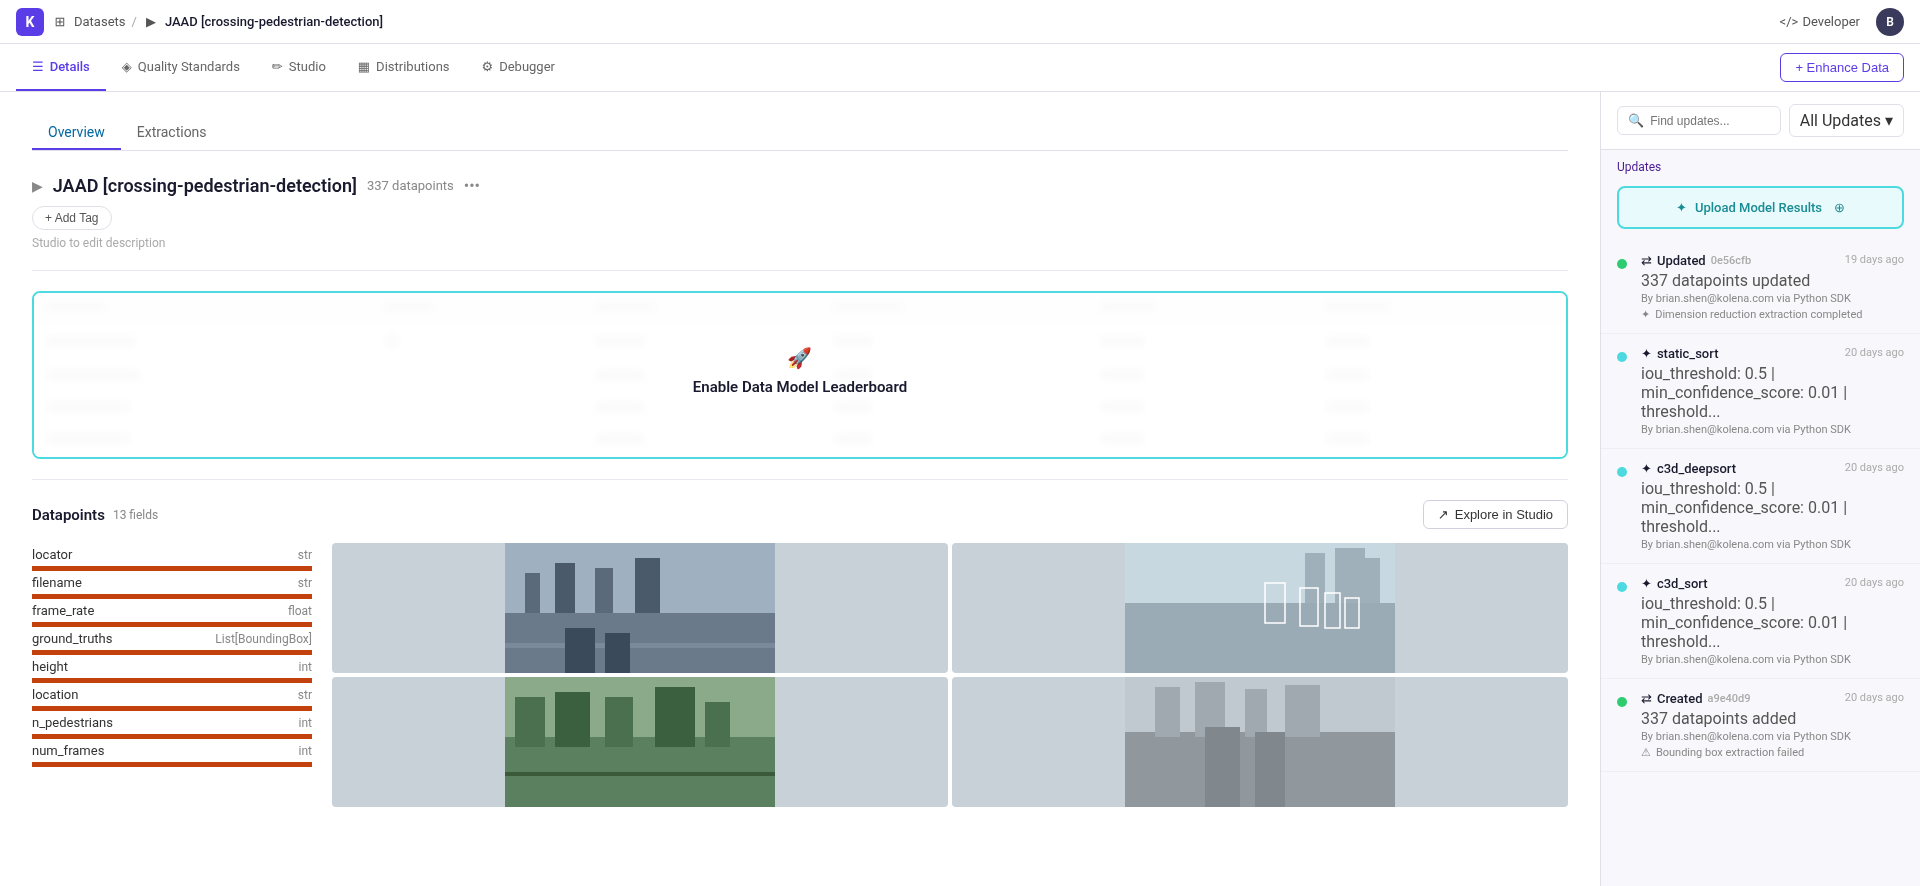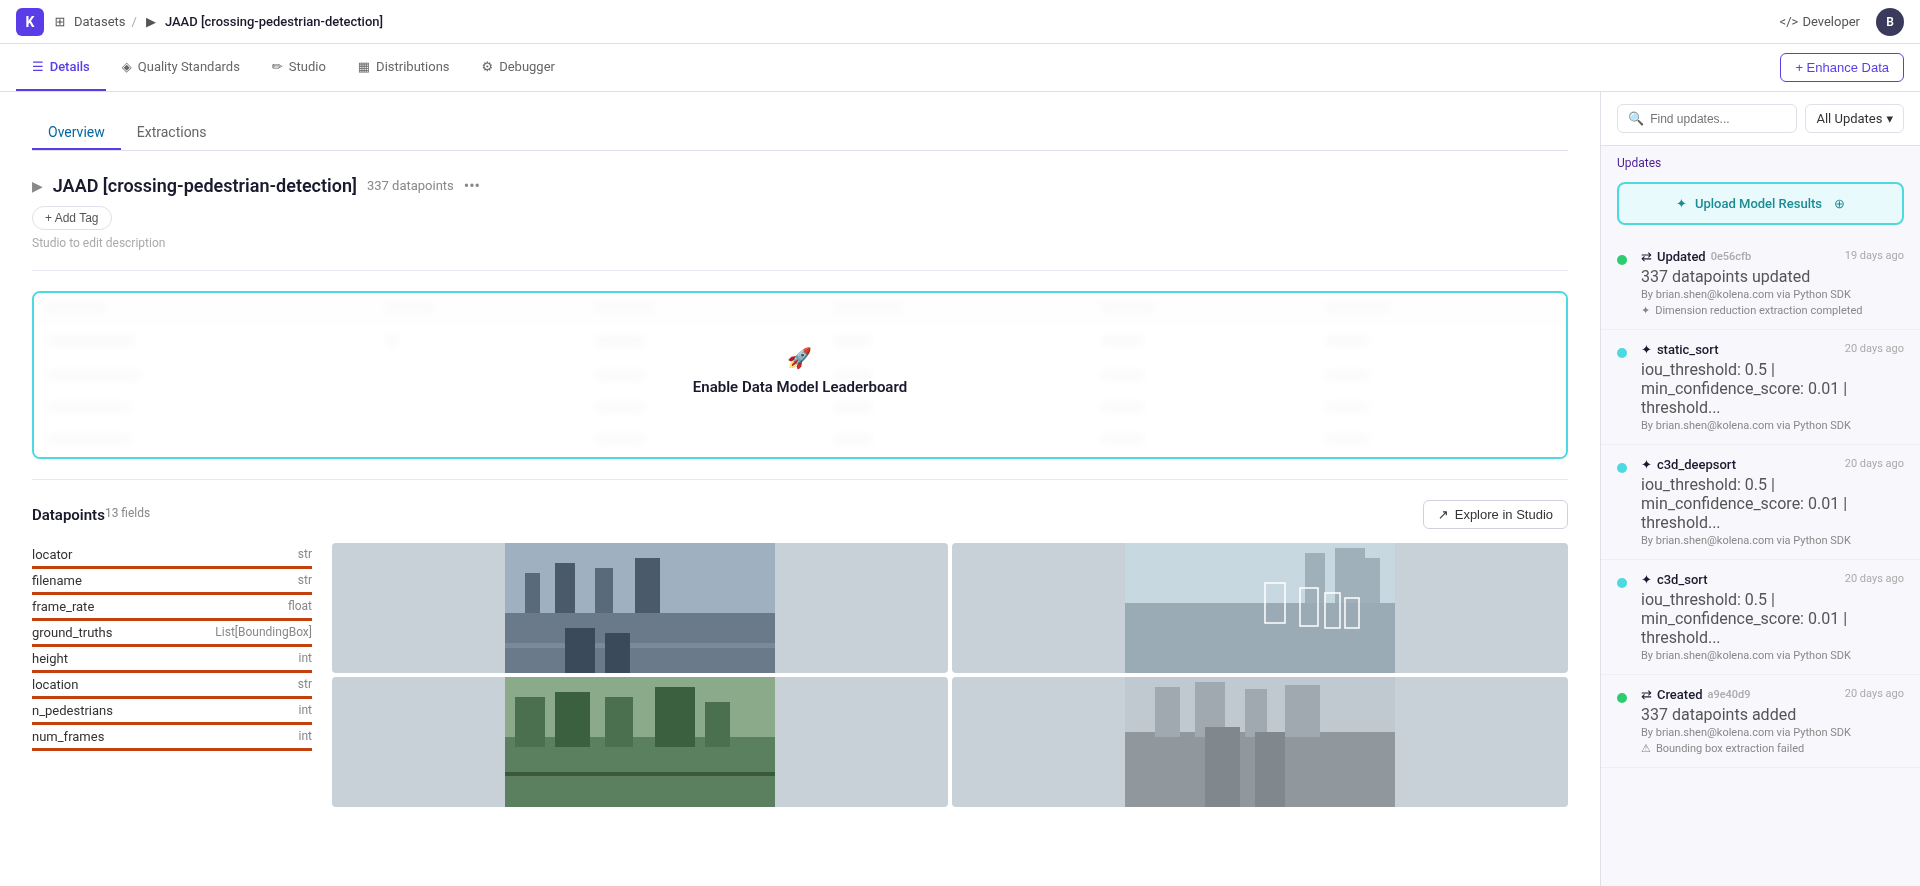--- a/index.html
+++ b/index.html
@@ -53,38 +53,38 @@
     .leaderboard-overlay-icon { font-size: 20px; margin-bottom: 8px; }
     .leaderboard-overlay-title { font-size: 15px; font-weight: 600; margin-bottom: 8px; }
     .leaderboard-overlay-desc { font-size: 12px; color: #666; max-width: 420px; line-height: 1.5; }
     .leaderboard-table { width: 100%; border-collapse: collapse; filter: blur(3px); }
     .leaderboard-table td { padding: 8px 12px; border-bottom: 1px solid #f0f0f8; background: #fff; }
     .leaderboard-table tr:first-child td { background: #f8f8fc; font-size: 11px; color: #aaa; }
     .blurred-cell { background: #e8e8ee; border-radius: 3px; height: 12px; display: inline-block; }
 
     
     .datapoints-header { display: flex; align-items: center; justify-content: space-between; margin-bottom: 14px; }
-    .datapoints-title { display: flex; font-size: 15px; font-weight: 600; }
+    .datapoints-title { display: flex; align-items: center; gap: 8px; font-size: 15px; font-weight: 600; }
     .fields-badge { font-size: 12px; color: #888; font-weight: 400; }
     .explore-btn { display: flex; align-items: center; gap: 6px; padding: 6px 14px; border: 1px solid #d0d0e0; border-radius: 6px; font-size: 13px; color: #333; cursor: pointer; background: #fff; }
     .datapoints-layout { display: flex; gap: 20px; }
     .fields-list { min-width: 280px; }
-    .field-row { display: flex; justify-content: space-between; align-items: flex-start; padding: 4px 0; border-bottom: 3px solid #c2410c; font-size: 13px; }
+    .field-row { display: flex; justify-content: space-between; align-items: flex-end; padding: 4px 0; border-bottom: 5px solid #c2410c; font-size: 13px; }
     .field-name { color: #333; }
     .field-type { color: #888; font-size: 12px; }
     .images-grid { display: grid; grid-template-columns: 1fr 1fr; gap: 4px; flex: 1; }
     .img-placeholder { background: #c8d0d8; height: 130px; border-radius: 4px; overflow: hidden; display: flex; align-items: center; justify-content: center; }
     .img-placeholder svg { width: 100%; height: 100%; }
 
     
     .right-panel { width: 320px; border-left: 1px solid #e0e0e8; background: #f8f8fc; display: flex; flex-direction: column; overflow: hidden; }
     .right-panel-header { padding: 12px 16px; background: #fff; border-bottom: 1px solid #e0e0e8; display: flex; align-items: center; justify-content: space-between; gap: 8px; }
     .search-box { flex: 1; display: flex; align-items: center; gap: 6px; border: 1px solid #e0e0e8; border-radius: 6px; padding: 6px 10px; background: #fff; }
     .search-input { border: none; outline: none; font-size: 12px; color: #666; width: 100%; background: transparent; }
-    .filter-dropdown { display: flex; align-items: center; gap: 4px; padding: 6px 10px; border: 1px solid #e0e0e8; border-radius: 6px; font-size: 13px; color: #333; cursor: pointer; background: #fff; white-space: nowrap; }
+    .filter-dropdown { display: flex; align-items: center; gap: 4px; padding: 6px 10px; border: 1px solid #e0e0e8; border-radius: 6px; font-size: 16px; color: #333; cursor: pointer; background: #fff; white-space: nowrap; }
 
     
     .upload-btn { margin: 12px 16px; display: flex; align-items: center; justify-content: center; gap: 8px; padding: 12px; border: 2px solid #4dd9e0; border-radius: 8px; background: #e8fafb; color: #1a8c94; font-size: 13px; font-weight: 500; cursor: pointer; }
 
     
     .timeline { flex: 1; overflow-y: auto; padding: 0 0 16px; }
     .timeline-item { padding: 12px 16px 12px 40px; position: relative; border-bottom: 1px solid #eeeef4; }
     .timeline-dot { position: absolute; left: 16px; top: 18px; width: 10px; height: 10px; border-radius: 50%; }
     .dot-green { background: #2ecc71; }
     .dot-teal { background: #4dd9e0; }

